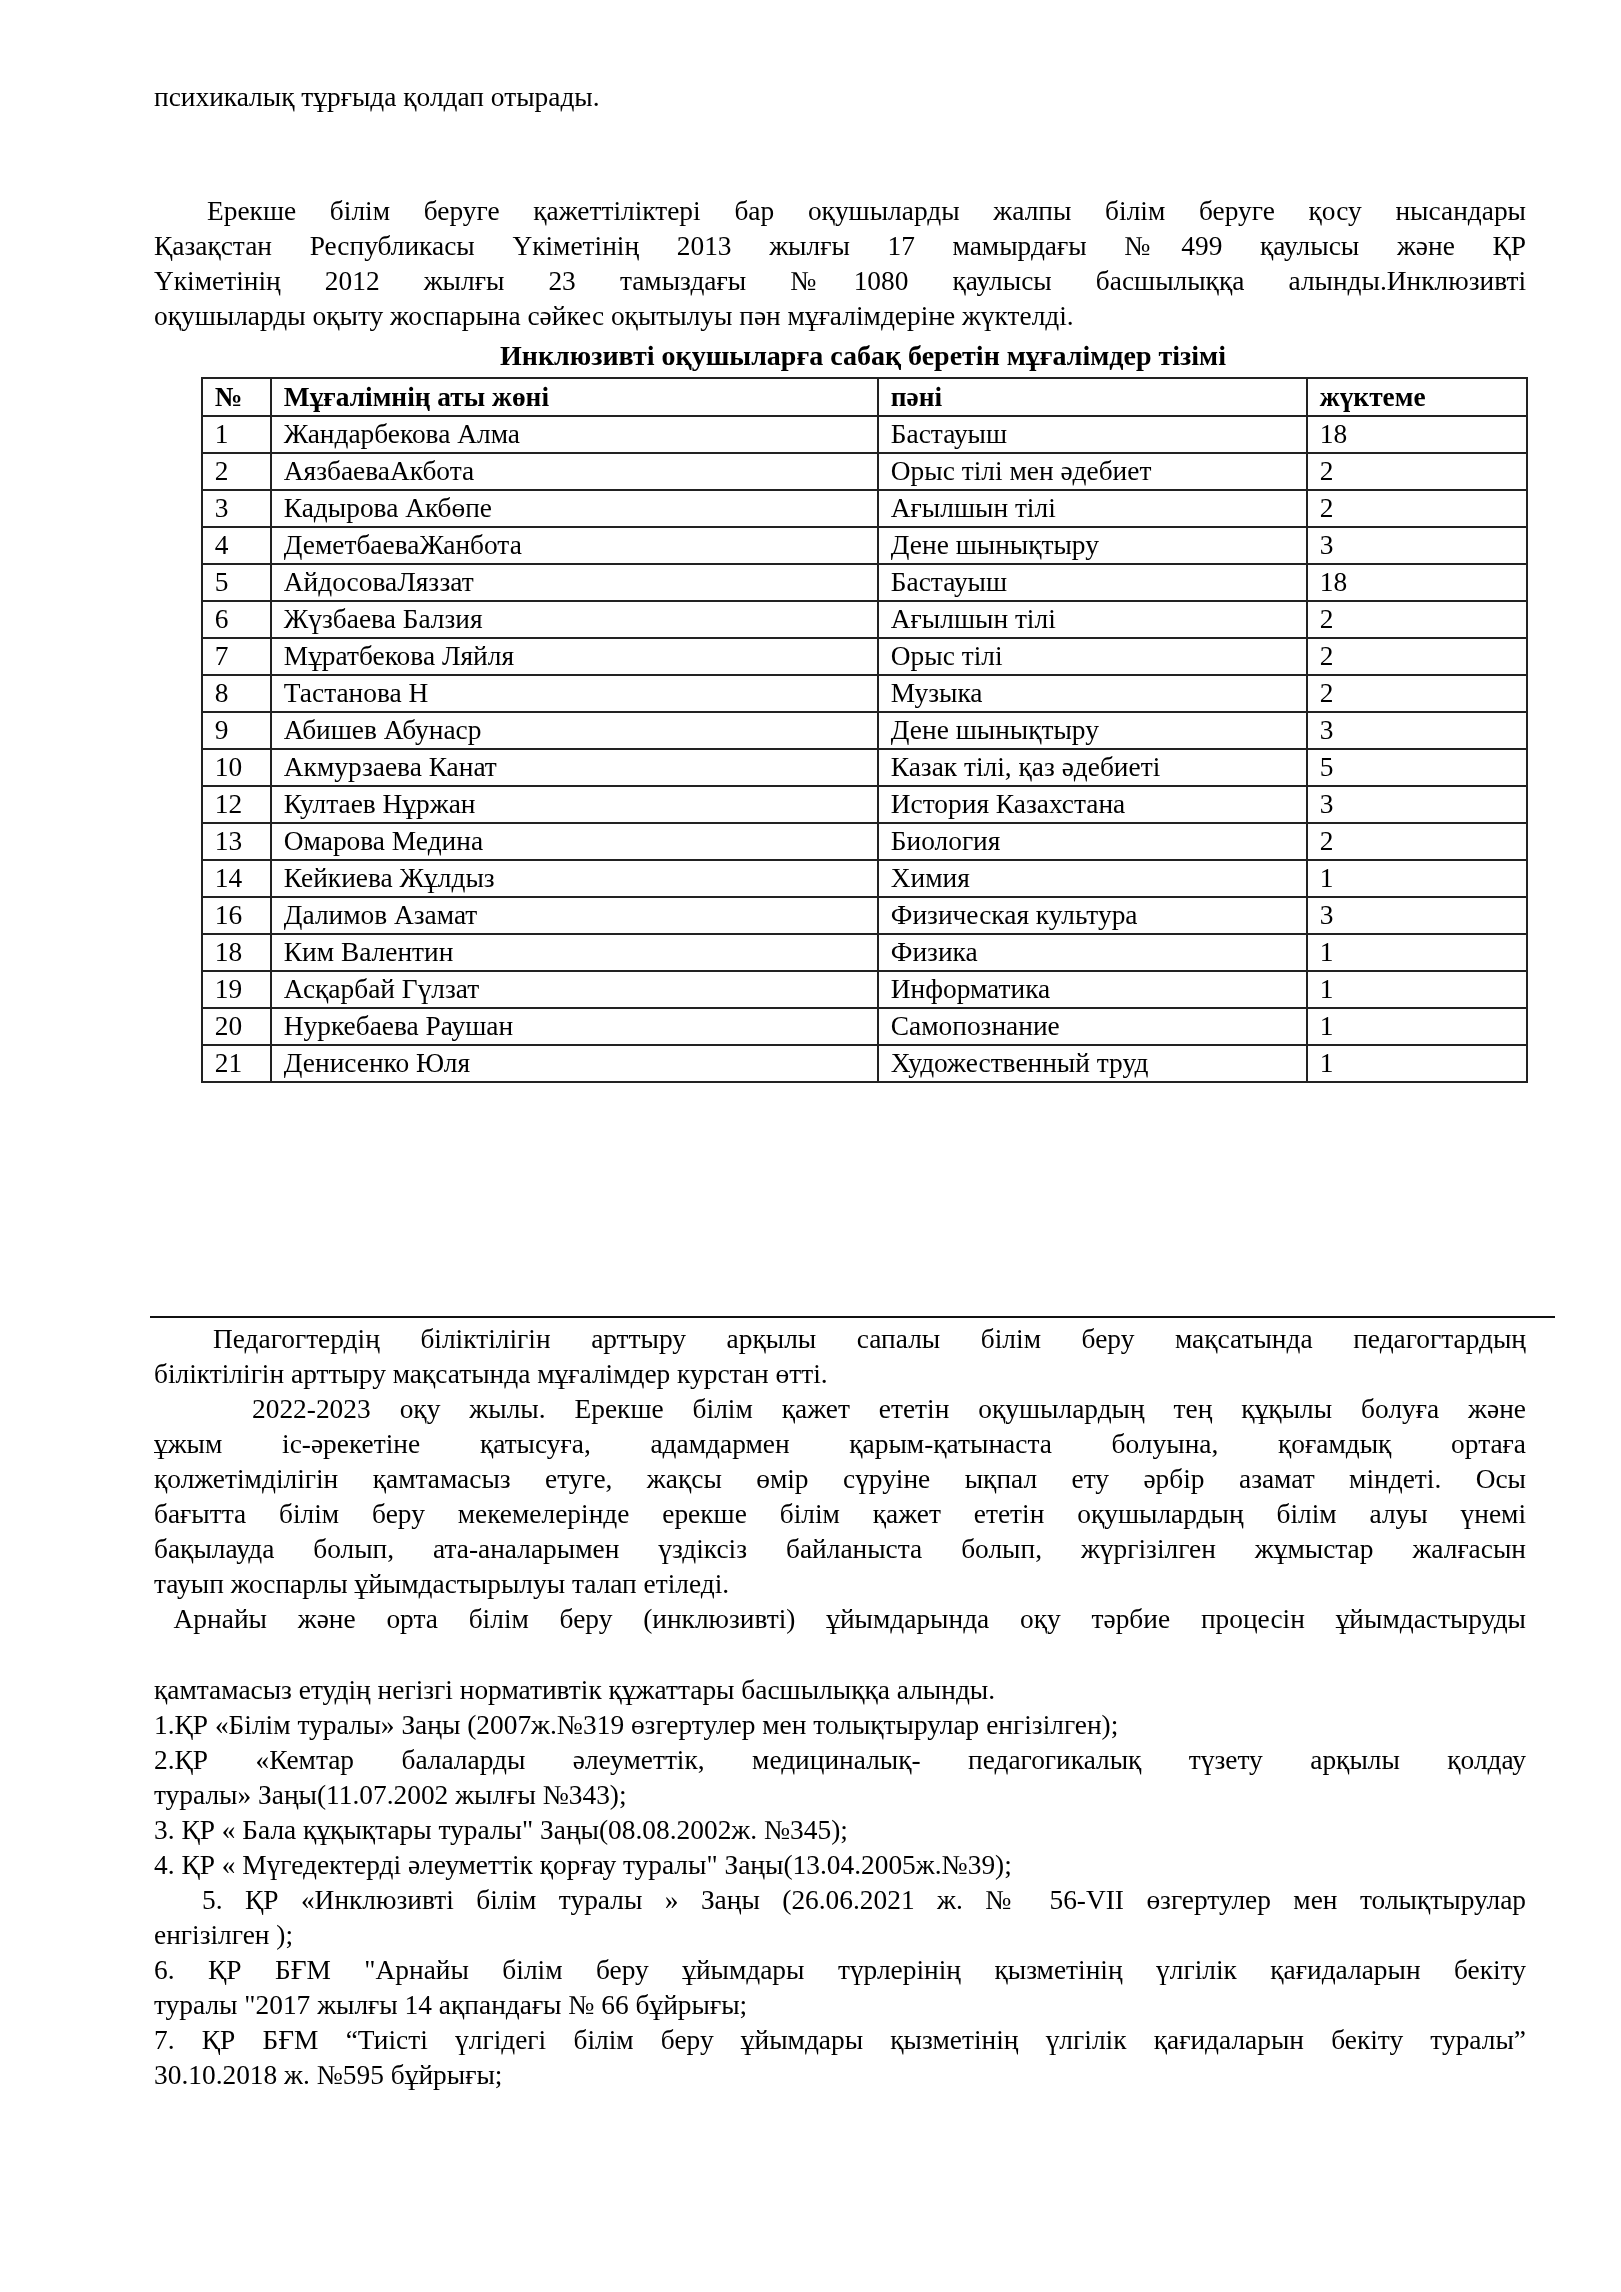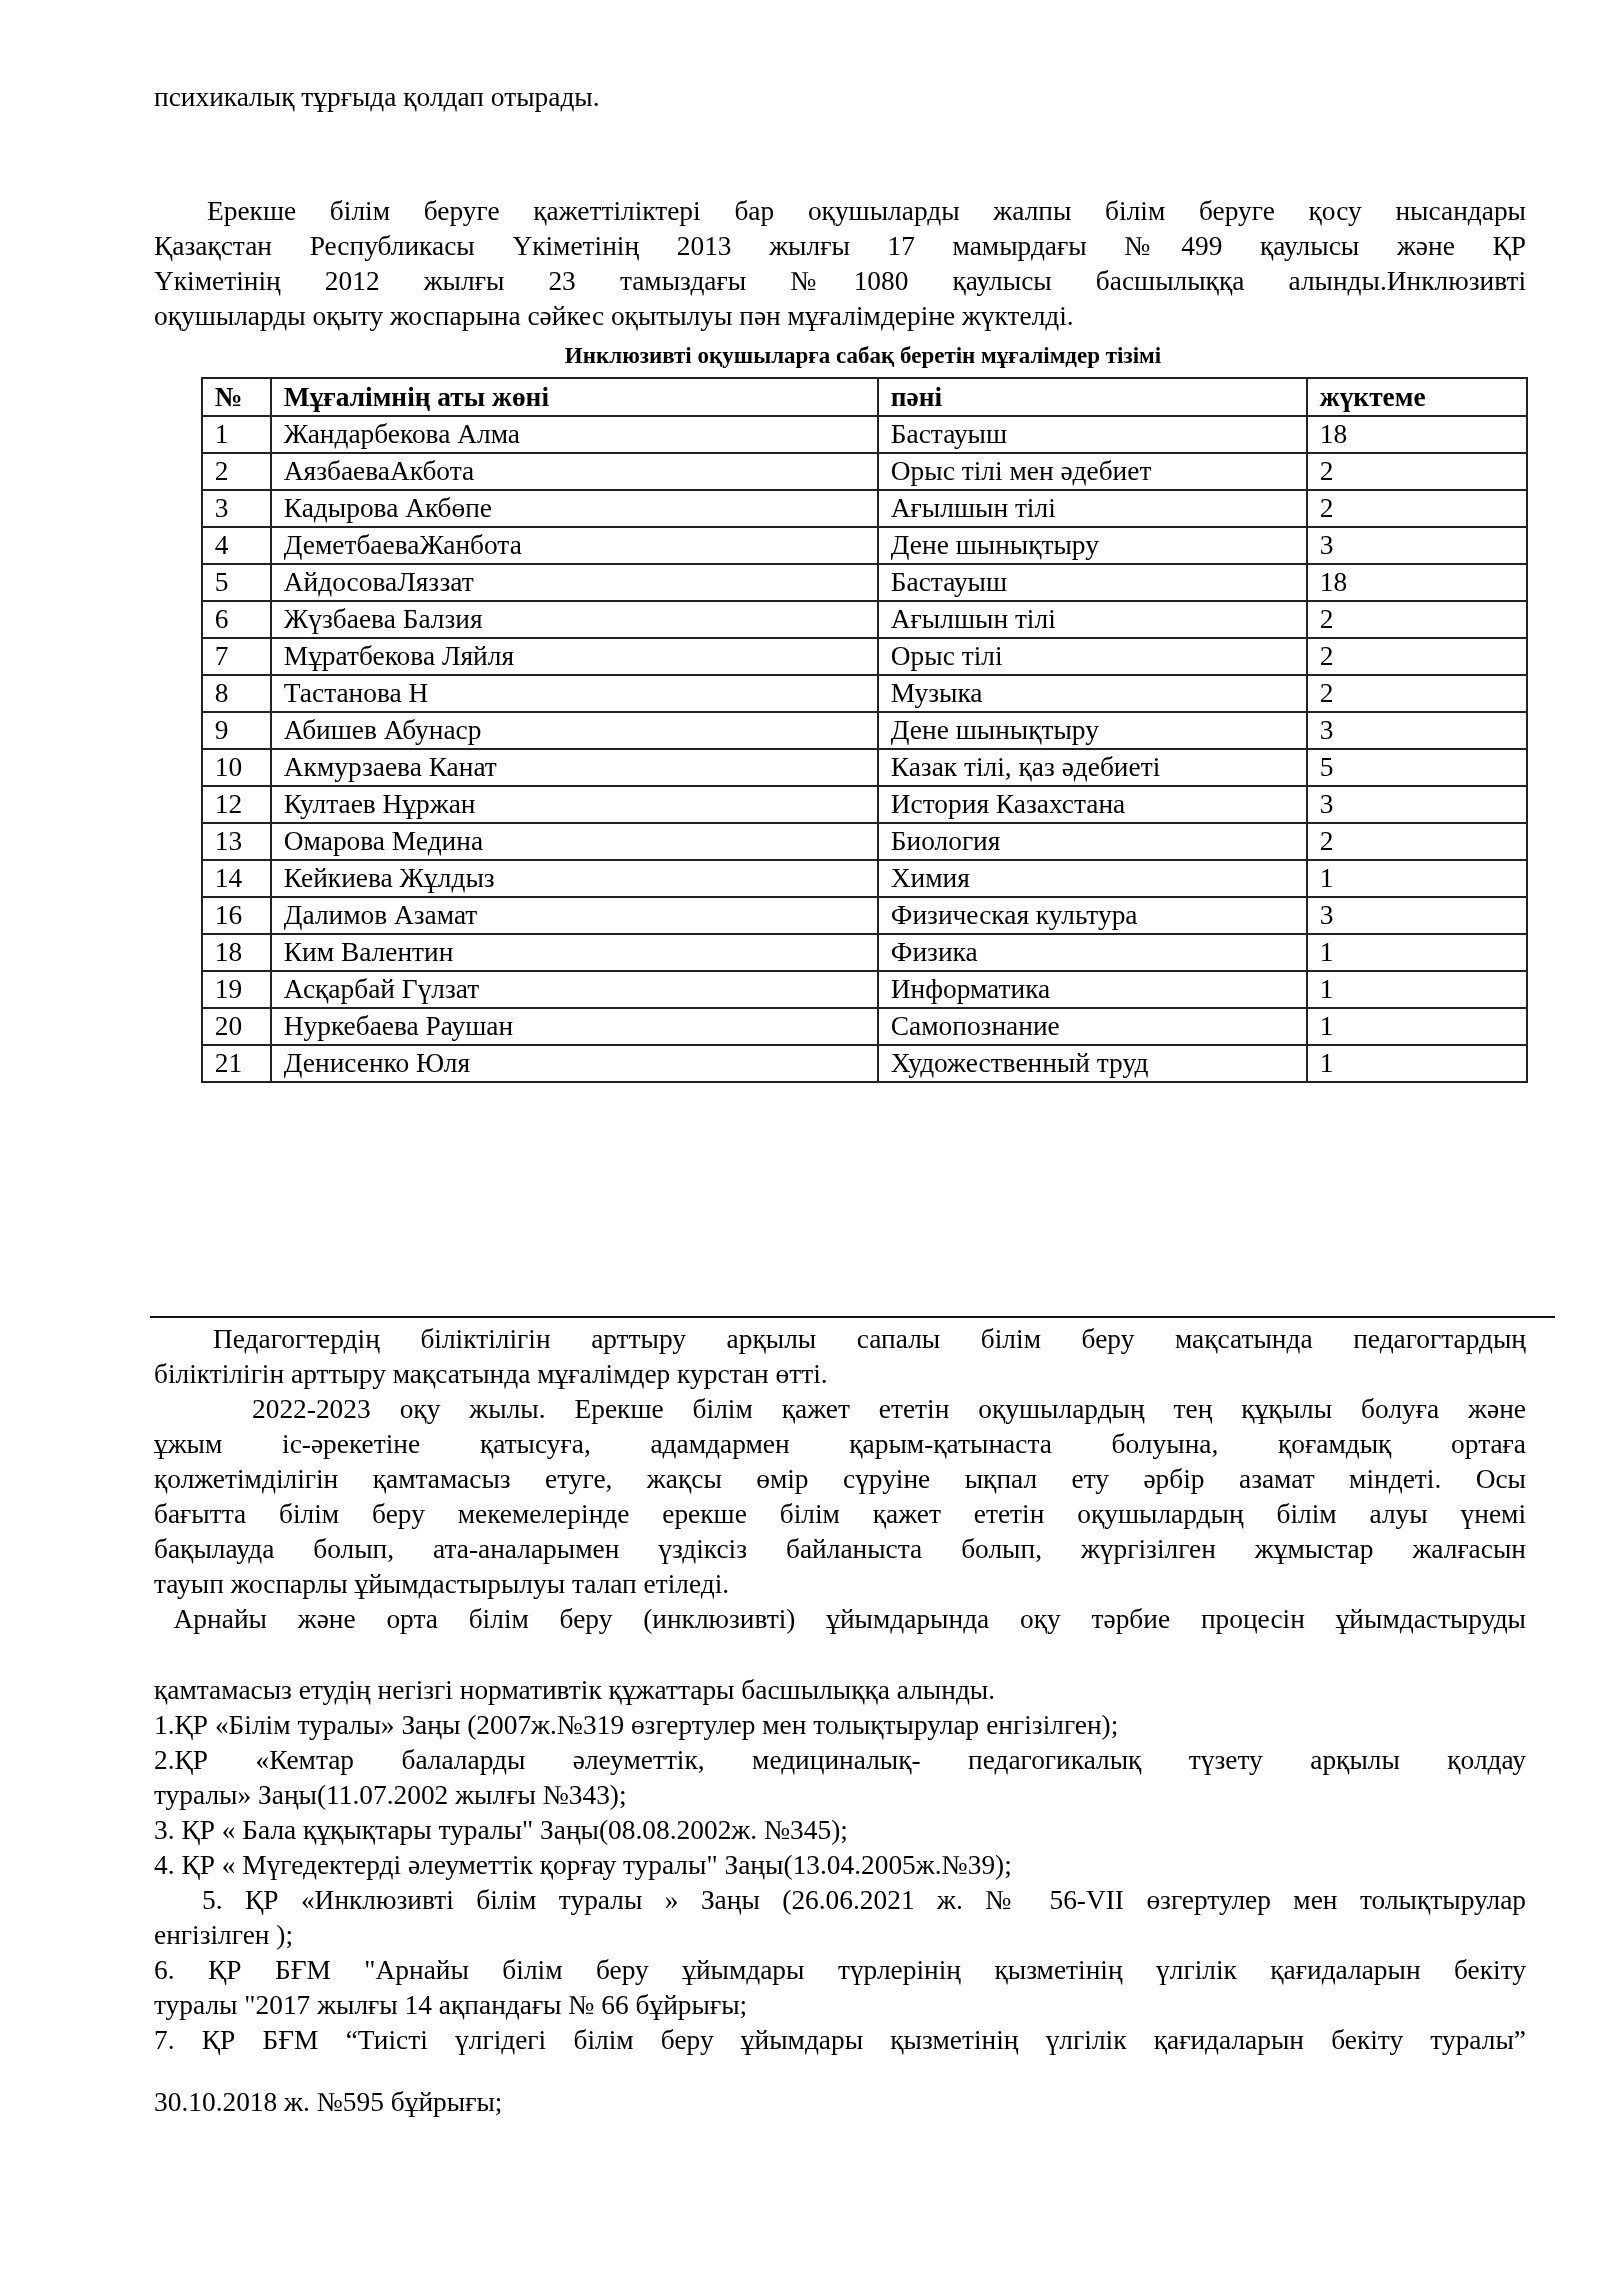--- a/index.html
+++ b/index.html
@@ -10,21 +10,21 @@
   }
   .blk { position: absolute; left: 154px; width: 1372px; }
   .line { line-height: 35px; height: 35px; white-space: nowrap; }
   .just { text-align: justify; text-align-last: justify; white-space: normal; }
 
   #intro { top: 80px; }
   #para1 { top: 194px; }
 
   #table-title {
     position: absolute; top: 338px; left: 201px; width: 1324px;
-    text-align: center; font-weight: bold; line-height: 35px; font-size: 23px;
+    text-align: center; font-weight: bold; line-height: 35px; font-size: 28px;
   }
   table#teachers {
     position: absolute; top: 377px; left: 201px; width: 1324px;
     border-collapse: collapse; table-layout: fixed;
   }
   #teachers td, #teachers th {
     border: 2px solid #222; height: 35px; padding: 0 0 0 11.8px;
     font-size: 27.4px; line-height: 35px; text-align: left; vertical-align: middle;
     font-weight: normal; white-space: nowrap; overflow: hidden;
   }
@@ -194,15 +194,15 @@
     <div class="line" style="box-sizing: border-box;">1.ҚР «Білім туралы» Заңы (2007ж.№319 өзгертулер мен толықтырулар  енгізілген);</div>
     <div class="line just" style="box-sizing: border-box;">2.ҚР «Кемтар балаларды әлеуметтік, медициналық- педагогикалық түзету арқылы қолдау</div>
     <div class="line" style="box-sizing: border-box;">туралы» Заңы(11.07.2002 жылғы №343);</div>
     <div class="line" style="box-sizing: border-box;">3. ҚР « Бала құқықтары туралы" Заңы(08.08.2002ж. №345);</div>
     <div class="line" style="box-sizing: border-box;">4. ҚР « Мүгедектерді әлеуметтік қорғау туралы" Заңы(13.04.2005ж.№39);</div>
     <div class="line just" style="box-sizing: border-box; margin-left: 48px;">5. ҚР «Инклюзивті білім туралы » Заңы (26.06.2021 ж. № 56-VII өзгертулер мен толықтырулар</div>
     <div class="line" style="box-sizing: border-box;">енгізілген );</div>
     <div class="line just" style="box-sizing: border-box;">6. ҚР БҒМ "Арнайы білім беру ұйымдары түрлерінің қызметінің үлгілік қағидаларын бекіту</div>
     <div class="line" style="box-sizing: border-box;">туралы "2017 жылғы 14 ақпандағы № 66 бұйрығы;</div>
     <div class="line just" style="box-sizing: border-box;">7. ҚР БҒМ “Тиісті үлгідегі білім беру ұйымдары қызметінің үлгілік қағидаларын бекіту туралы”</div>
-    <div class="line" style="box-sizing: border-box; margin-top: 27px;">30.10.2018 ж. №595 бұйрығы;</div>
+    <div class="line" style="box-sizing: border-box;">30.10.2018 ж. №595 бұйрығы;</div>
   </div>
 
 
 </body></html>

